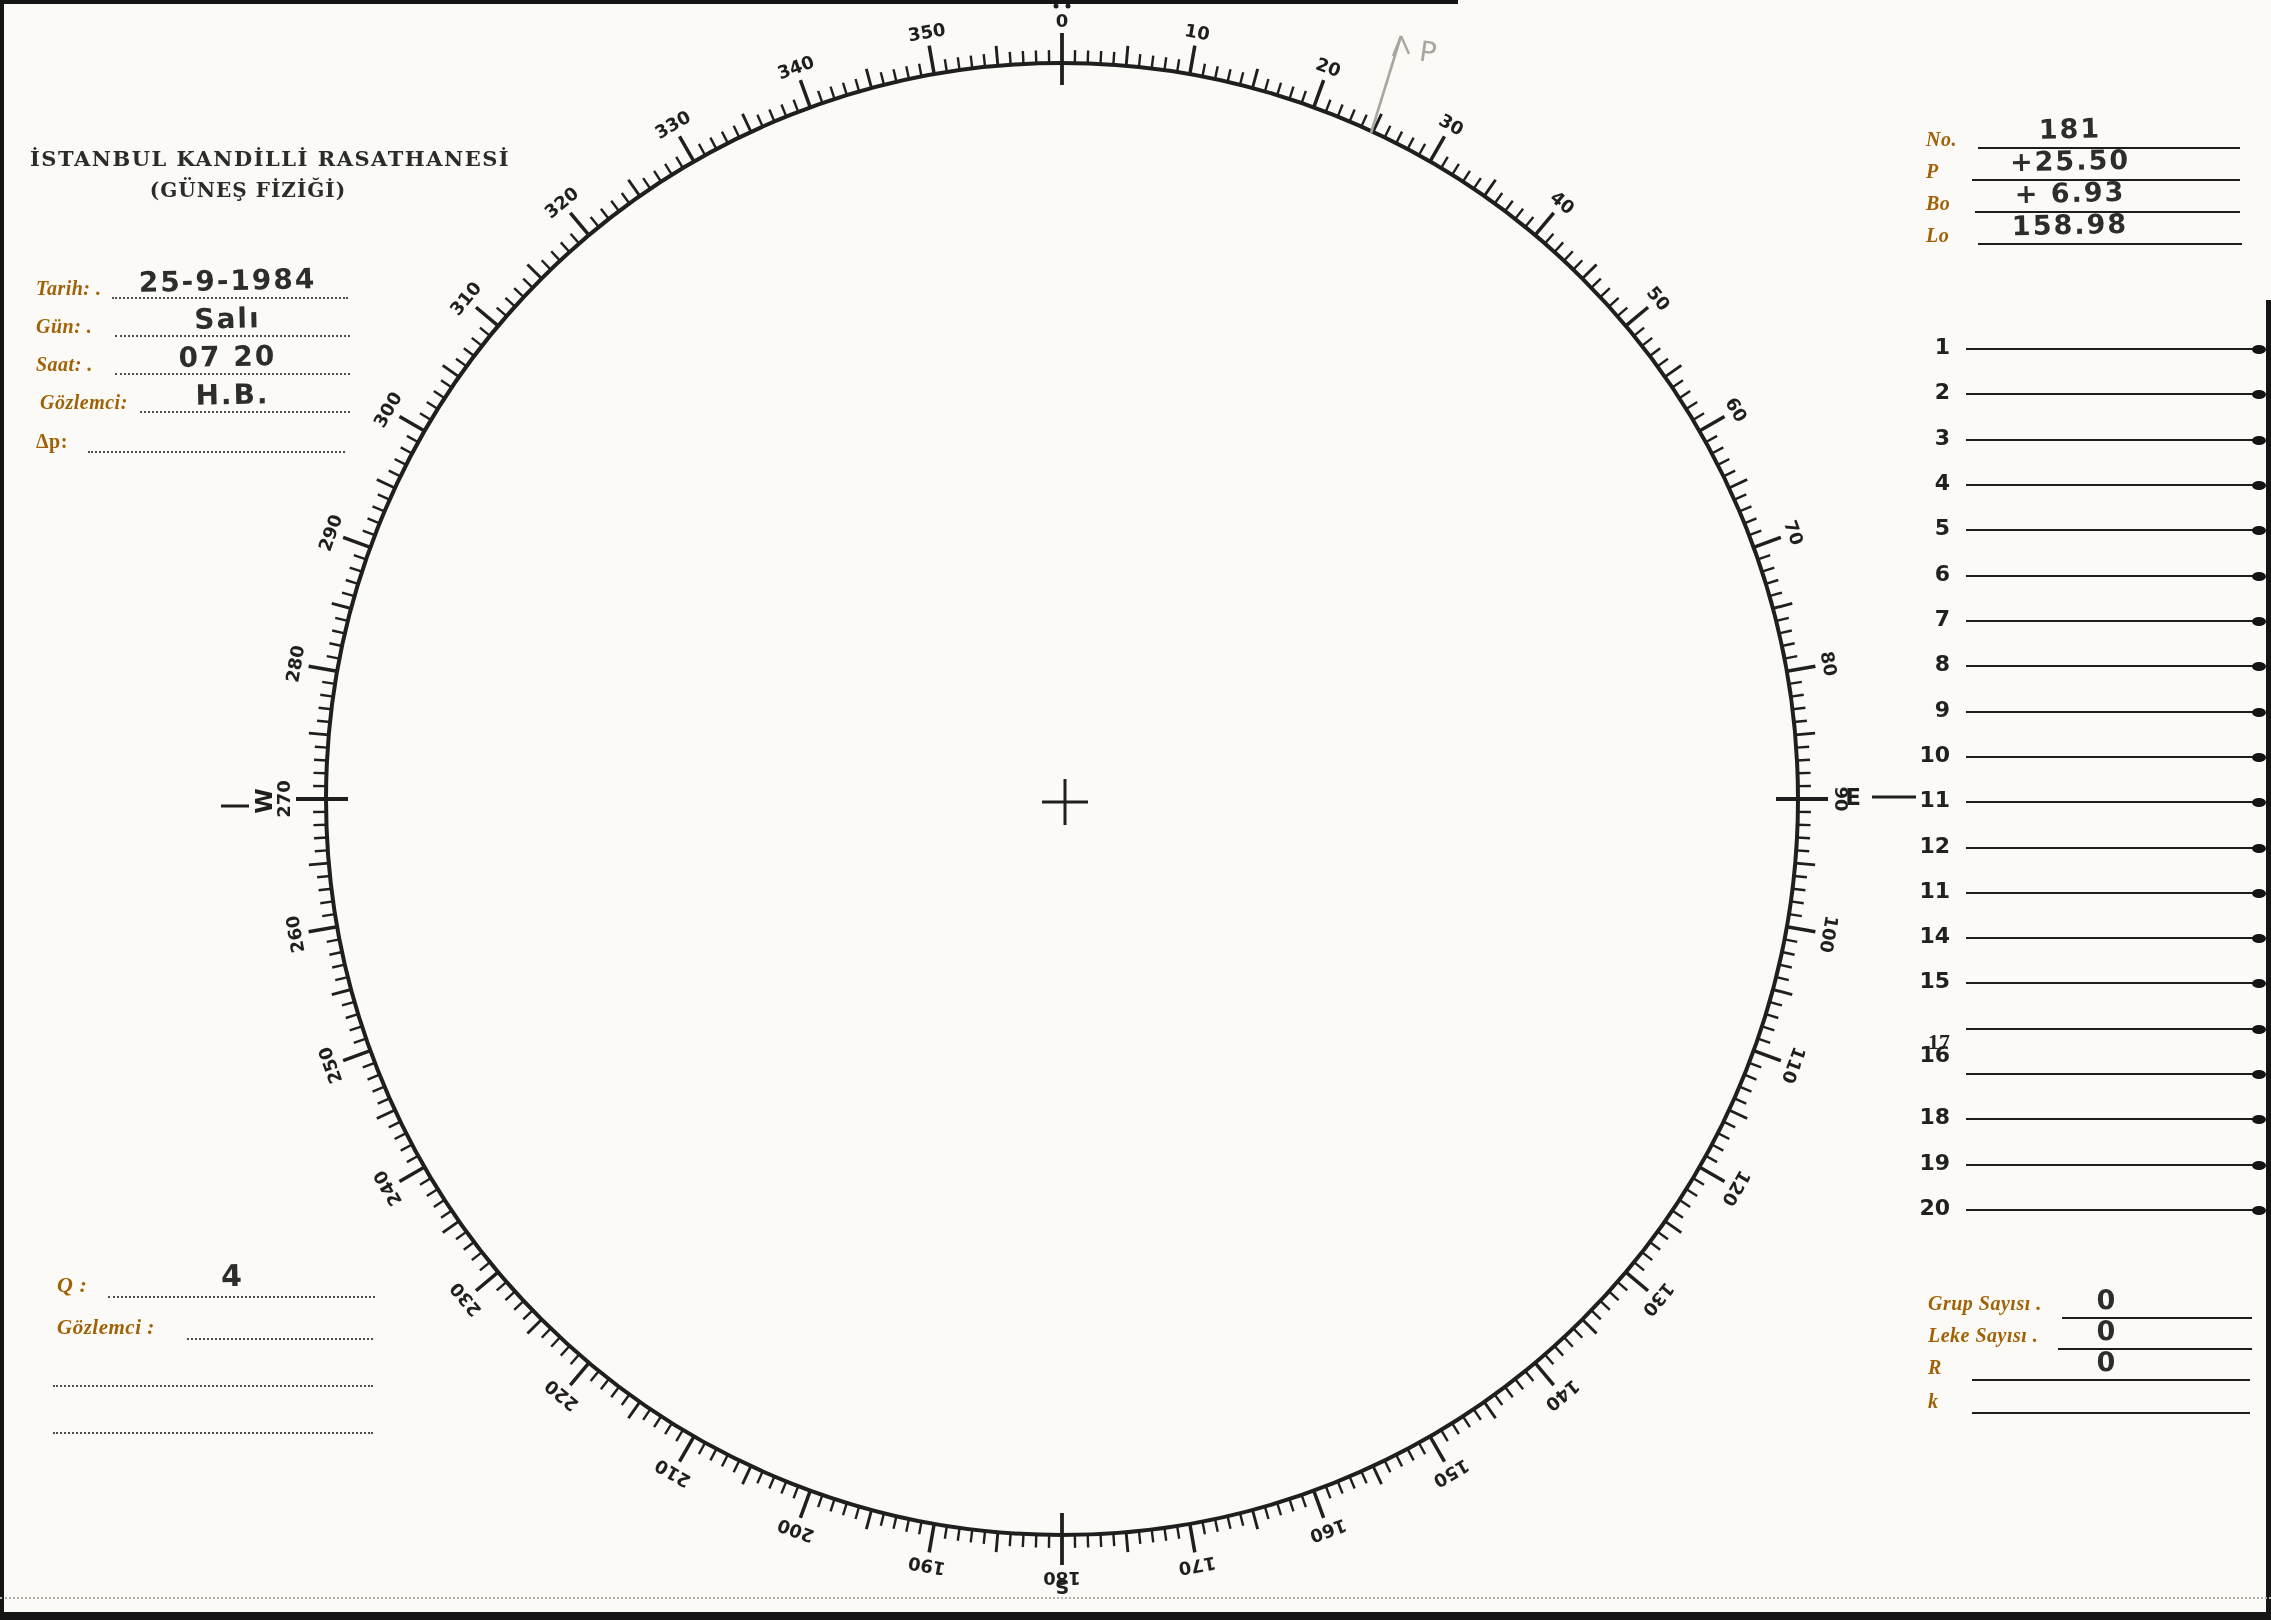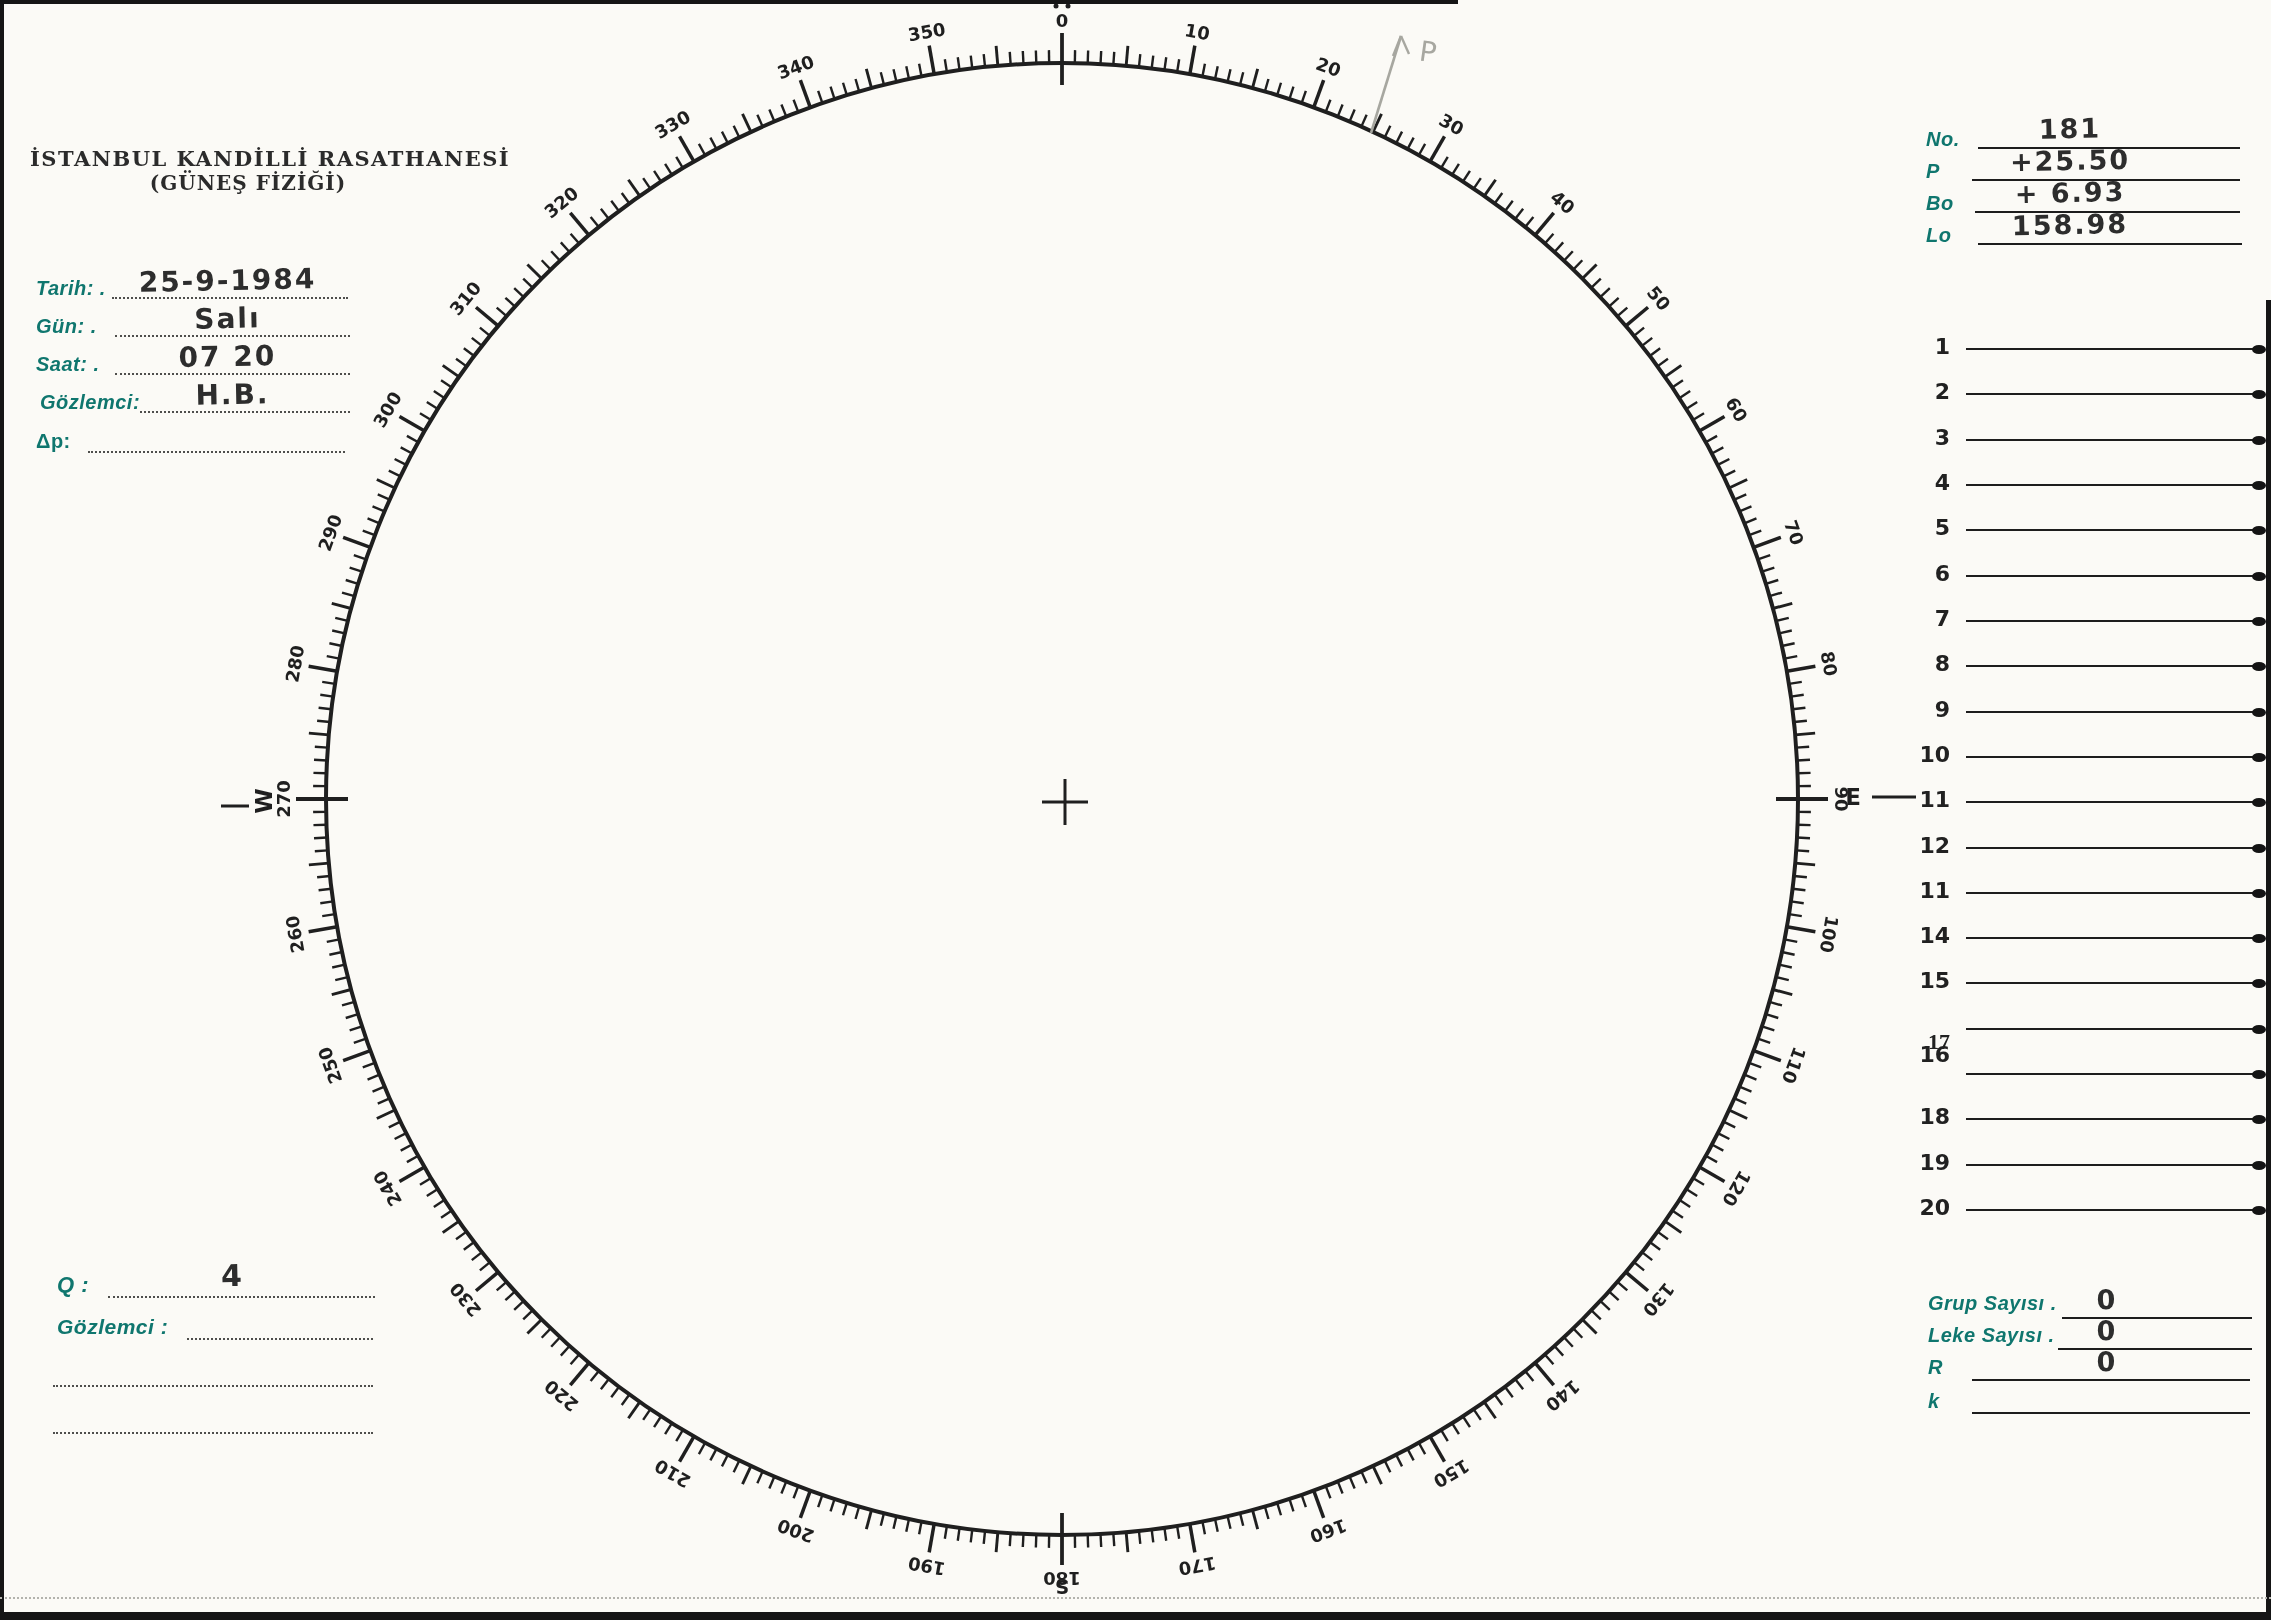--- a/index.html
+++ b/index.html
@@ -6,22 +6,22 @@
   #page{
     position:relative;width:2271px;height:1620px;overflow:hidden;
     background:#fbfaf6;color:#1f1f1f;
     font-family:"DejaVu Sans",sans-serif;
   }
   .abs{position:absolute;}
   .center{text-align:center;}
   .rightal{text-align:right;}
   
   .plabel{
-    font-family:Liberation Sans, sans-serif;font-style:italic;font-weight:700;
-    font-size:20px;color:#0f766e;white-space:nowrap;letter-spacing:.5px;
+    font-family:Liberation Serif, serif;font-style:italic;font-weight:700;
+    font-size:20px;color:#a16207;white-space:nowrap;letter-spacing:.5px;
   }
   .orgtitle{
     font-family:"DejaVu Serif",serif;font-weight:700;color:#2b2b2b;
     letter-spacing:1.5px;font-size:21px;white-space:nowrap;margin-left:12px;
   }
   .orgsub{
     font-family:"DejaVu Serif",serif;font-weight:700;color:#2b2b2b;
     letter-spacing:1px;font-size:20px;
   }
   
@@ -453,21 +453,21 @@
       <line x1="1042" y1="802" x2="1088" y2="802" stroke="#1f1f1f" stroke-width="3"></line>
       <line x1="1065" y1="779" x2="1065" y2="825" stroke="#1f1f1f" stroke-width="3"></line>
       <line x1="1371" y1="133" x2="1401" y2="36" stroke="#a7a7a0" stroke-width="2.6"></line>
       <line x1="1401" y1="36" x2="1393" y2="56" stroke="#a7a7a0" stroke-width="2.4"></line>
       <line x1="1401" y1="36" x2="1409" y2="54" stroke="#a7a7a0" stroke-width="2.4"></line>
       <text transform="translate(1428,52) rotate(8)" text-anchor="middle" dominant-baseline="central" font-size="28" fill="#a7a7a0">P</text>
     </svg>
 
   <div class="abs center" style="left:18px;top:146px;width:460px">
     <div class="orgtitle">İSTANBUL KANDİLLİ RASATHANESİ</div>
-    <div class="orgsub" style="">(GÜNEŞ FİZİĞİ)</div>
+    <div class="orgsub" style="margin-top:7px">(GÜNEŞ FİZİĞİ)</div>
   </div>
 
   <div class="plabel abs" style="left:36px;top:277px">Tarih: .</div>
   <div class="hand abs center" style="left:105px;top:264px;width:245px;font-size:28px">25-9-1984</div>
   <div class="dotline abs" style="left:112px;top:297px;width:236px"></div>
 
   <div class="plabel abs" style="left:36px;top:315px">Gün: .</div>
   <div class="hand abs center" style="left:105px;top:302px;width:245px;font-size:28px">Salı</div>
   <div class="dotline abs" style="left:115px;top:335px;width:235px"></div>
 

